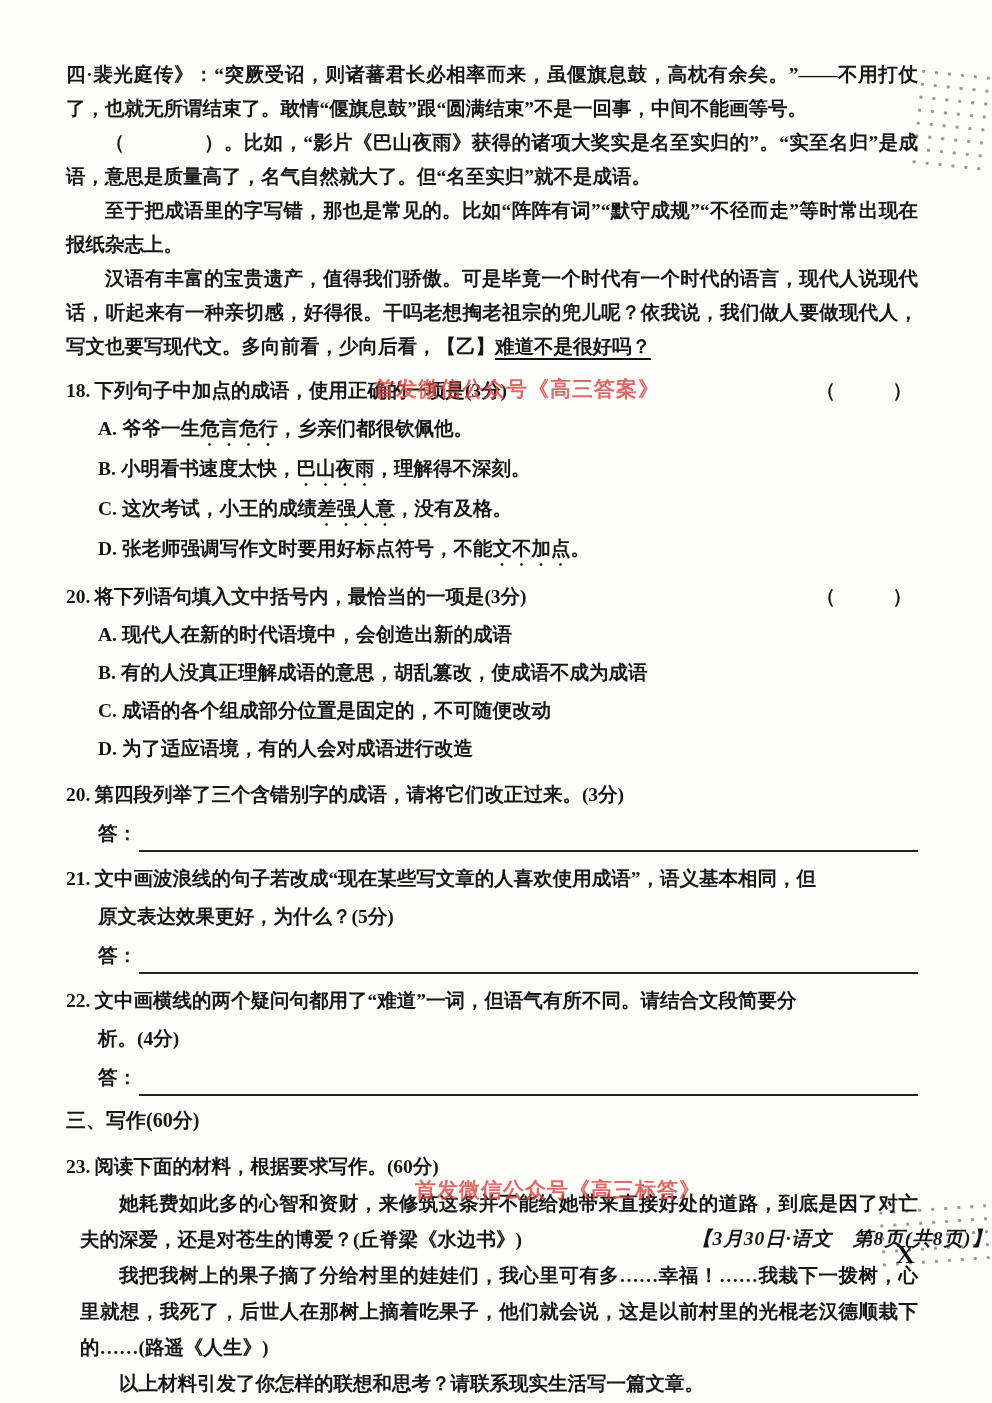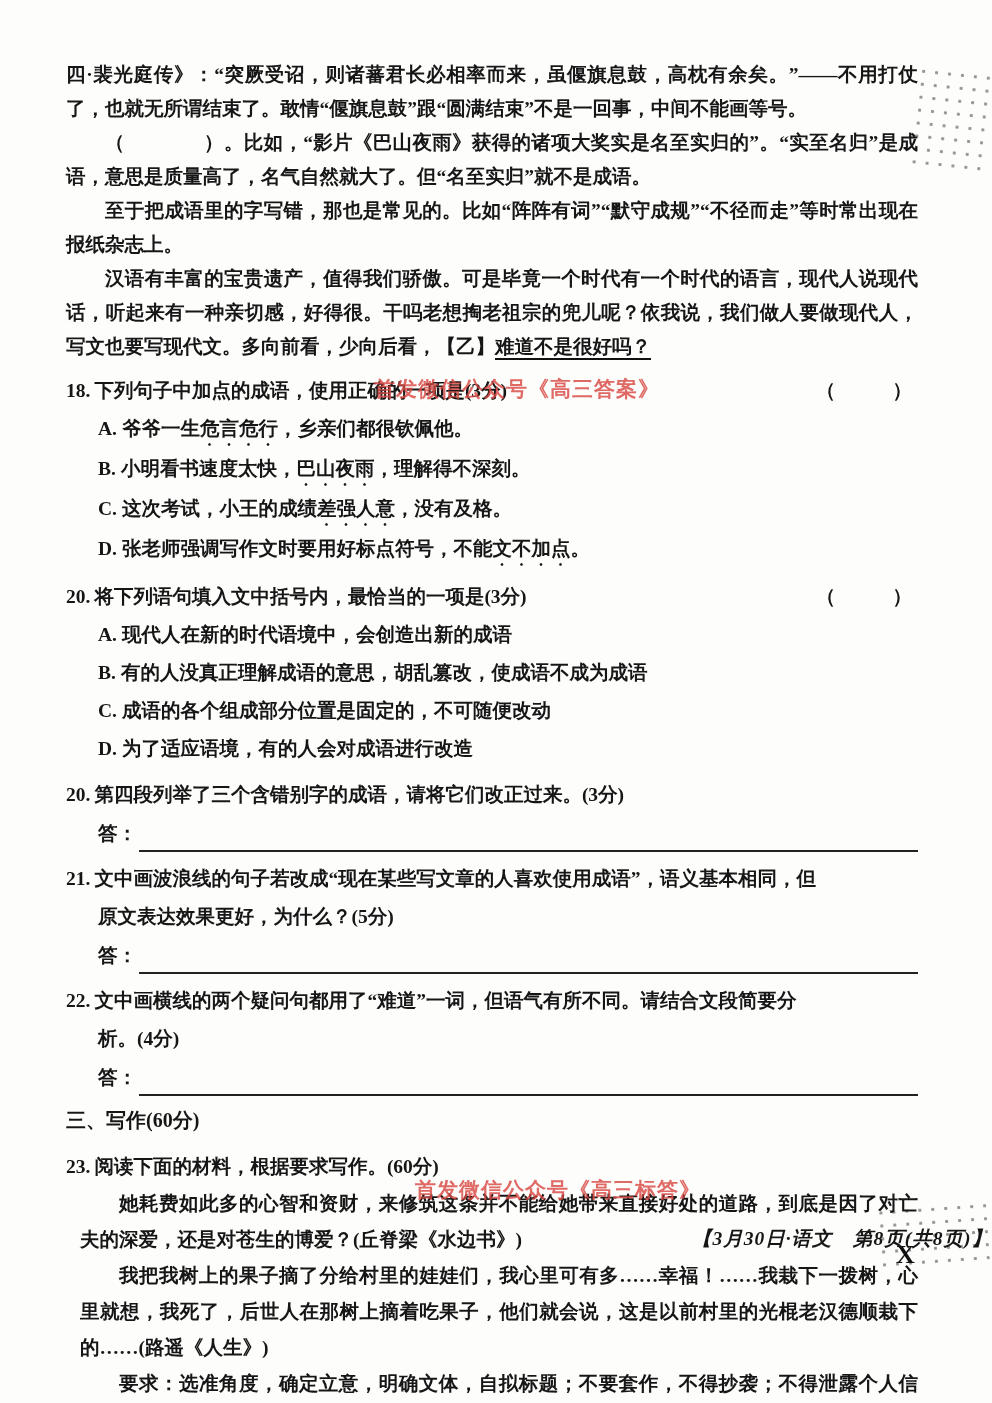--- a/index.html
+++ b/index.html
@@ -162,20 +162,21 @@
       </div>
     </div>
 
     <p class="section-title">三、写作(60分)</p>
 
     <div class="question">
       <p class="q-stem"><span class="q-num">23.</span><span>阅读下面的材料，根据要求写作。(60分)</span></p>
       <div class="materials">
         <p class="material-para"><span class="watermark wm-q23">首发微信公众号《高三标答》</span><span>她耗费如此多的心智和资财，来修筑这条并不能给她带来直接好处的道路，到底是因了对亡夫的深爱，还是对苍生的博爱？(丘脊梁《水边书》)</span></p>
         <p class="material-para">我把我树上的果子摘了分给村里的娃娃们，我心里可有多……幸福！……我栽下一拨树，心里就想，我死了，后世人在那树上摘着吃果子，他们就会说，这是以前村里的光棍老汉德顺栽下的……(路遥《人生》)</p>
+        <p class="material-para">以上材料引发了你怎样的联想和思考？请联系现实生活写一篇文章。</p>
         <p class="req-para">要求：选准角度，确定立意，明确文体，自拟标题；不要套作，不得抄袭；不得泄露个人信息；不少于800字。</p>
       </div>
     </div>
 
   </div>
 
   <div class="footer">【3月30日·语文　第8页(共8页)】</div>
 
 </div>
 

